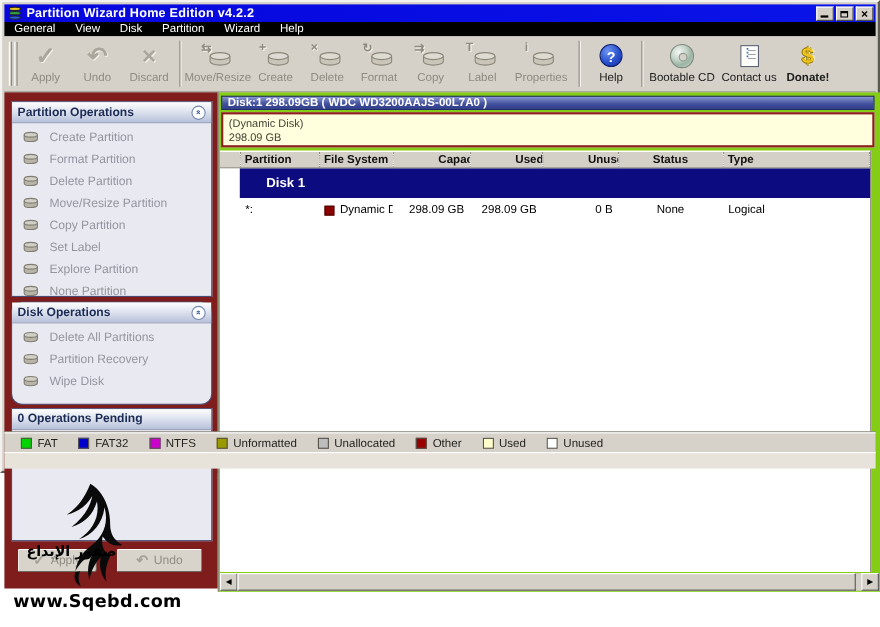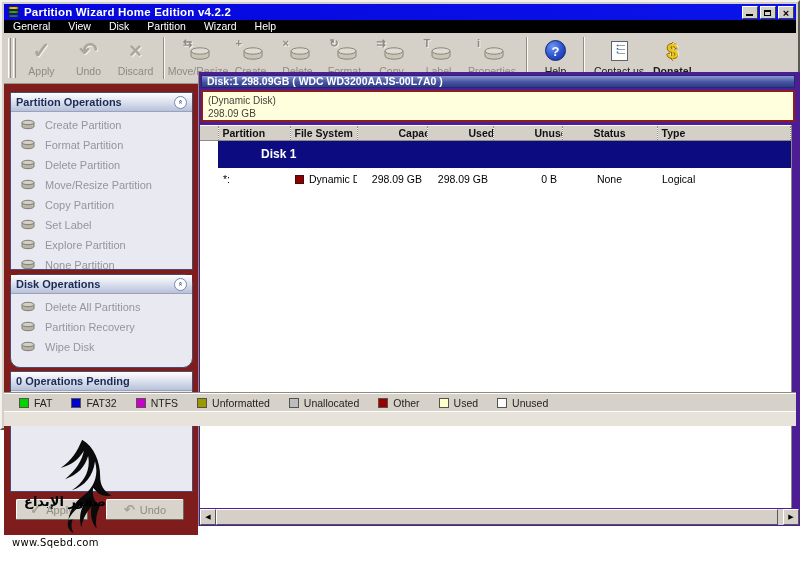--- a/index.html
+++ b/index.html
@@ -83,39 +83,39 @@
   .op-item .mini-disk { flex:none; margin-right:9px; }
   .op-item .op-lbl { color:#95959f; font-size:11px; white-space:nowrap; }
 
   .side-btn { position:absolute; height:21px; background:#d8d4cc; border:1px solid;
            border-color:#fdfcfa #6e6a62 #6e6a62 #fdfcfa; border-radius:2px;
            display:flex; align-items:center; justify-content:center; gap:5px;
            color:#908c82; font-size:11px; cursor:default; }
   .side-btn .bi { font-size:13px; font-weight:bold; color:#a5a196; }
 
   
-  .mainpanel { position:absolute; left:196px; top:70px; width:602px; height:454px; background:#4c1d95;
+  .mainpanel { position:absolute; left:196px; top:82px; width:602px; height:454px; background:#84cc16;
            border-left:1px solid #8e8a80; }
   .disk-hdr { position:absolute; left:2px; top:3px; width:594px; height:13px;
            background:linear-gradient(180deg,#8a97d2,#46549f 55%,#2d3a8e);
            border:1px solid #20296b; color:#fff; font-weight:bold; font-size:10.5px;
            line-height:11px; padding-left:5px; }
   .disk-map { position:absolute; left:2px; top:18px; width:594px; height:32px;
            background:#ffffdd; border:2px solid #8b1f1f; padding:2px 5px; color:#44443a;
            font-size:10px; line-height:13px; }
   .tablewrap { position:absolute; left:1px; top:53px; width:592px; bottom:18px; background:#fff;
            border-right:1px solid #8e8a80; }
   table.grid { border-collapse:collapse; width:100%; table-layout:fixed; }
   .grid th { background:#d4d0c8; height:15px; font-weight:bold; font-size:10.5px; color:#111;
            border-right:1px dotted #8f8b81; border-bottom:1px solid #8f8b81; border-top:1px solid #fff;
            text-align:left; padding:0 4px; white-space:nowrap; overflow:hidden; }
   .grid th.r { text-align:right;padding-left:41px; } .grid th.c { text-align:center; }
   .grid col.gut { width:18px; }
   .grouprow td { background:#0c0c80; color:#fff; font-weight:bold; font-size:12px;
-           height:27px; padding-left:43px; }
+           height:27px; padding-left:24px; }
   .grouprow td.gutcell { background:#fff; padding:0; }
   .datarow td { height:23px; font-size:10.5px; color:#000; padding:0 5px; white-space:nowrap; overflow:hidden; }
   .datarow td.r { text-align:right; } .datarow td.c { text-align:center; }
   .fs-cell { display:flex; align-items:center; gap:5px; }
   .fs-square { width:9px; height:9px; border:1px solid #4a0808; flex:none; }
   .hscroll { position:absolute; left:1px; bottom:1px; right:1px; height:16px; display:flex; align-items:stretch; }
   .sb-btn { width:16px; background:#d4d0c8; border:1px solid; border-color:#fff #555 #555 #fff;
            font-size:7px; color:#000; display:flex; align-items:center; justify-content:center; flex:none; }
   .sb-track { flex:1; background:#efede8; position:relative; }
   .sb-thumb { position:absolute; left:0; top:0; bottom:0; right:0; background:#d4d0c8;
@@ -130,21 +130,21 @@
   .leg-sq { width:10px; height:10px; border:1px solid #55534b; }
   .leg-lbl { color:#24231f; font-size:10.5px; }
   .statusbar { position:absolute; left:2px; bottom:2px; width:792px; height:15px; background:#e7e3db;
            border-top:1px solid #fff; }
 
   
   .wm { position:absolute; z-index:50; pointer-events:none; color:#000; }
   .wm-eagle { left:32px; top:436px; }
   .wm-arabic { left:22px; top:492px; font-family:"DejaVu Sans", sans-serif; font-size:13px;
            font-weight:bold; direction:rtl; }
-  .wm-site { left:10px; top:535px; font-size:10px; font-weight:normal; letter-spacing:.3px;
+  .wm-site { left:10px; top:535px; font-size:16px; font-weight:bold; letter-spacing:.3px;
            font-family:"DejaVu Sans", sans-serif; }
 </style>
 </head>
 <body>
 
 <div class="window">
 
   <div class="titlebar">
     <span class="app-icon">
         <i></i>
@@ -288,20 +288,26 @@
 
     <div class="tbtn w46">
       <span class="ic">
           <span class="help-ic">?</span>
         </span>
       <span class="lbl">Help</span>
     </div>
 
     <span class="tsep"></span>
 
+    <div class="tbtn w60">
+      <span class="ic">
+          <span class="cd-ic"></span>
+        </span>
+      <span class="lbl">Bootable CD</span>
+    </div>
     <div class="tbtn w58">
       <span class="ic">
           <span class="note-ic"></span>
         </span>
       <span class="lbl">Contact us</span>
     </div>
     <div class="tbtn w46">
       <span class="ic">
           <span class="donate-glyph">$</span>
         </span>

